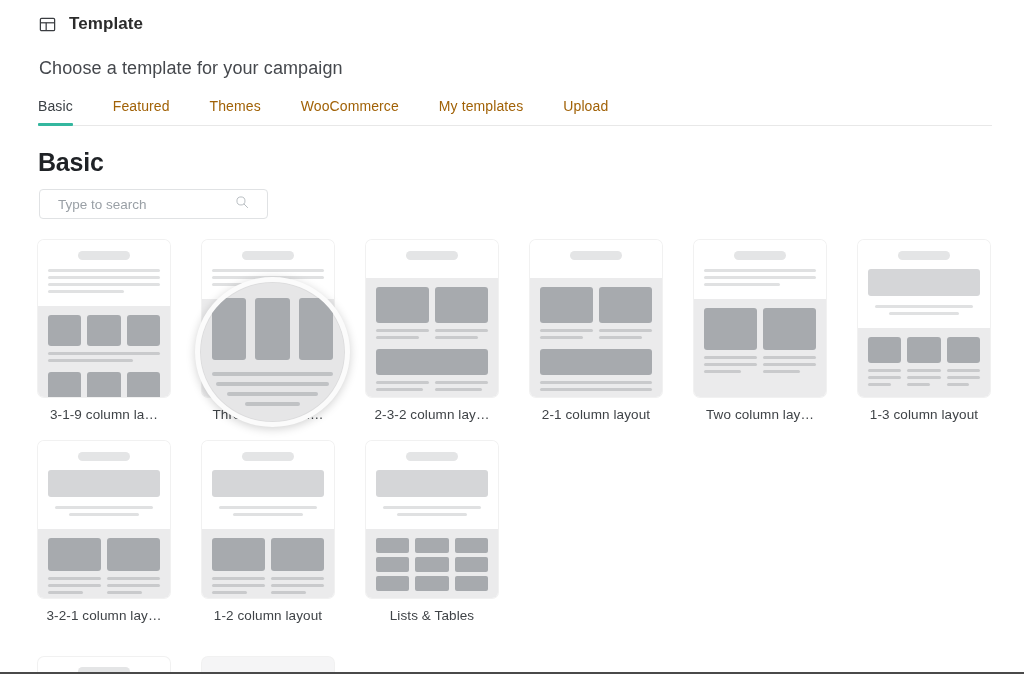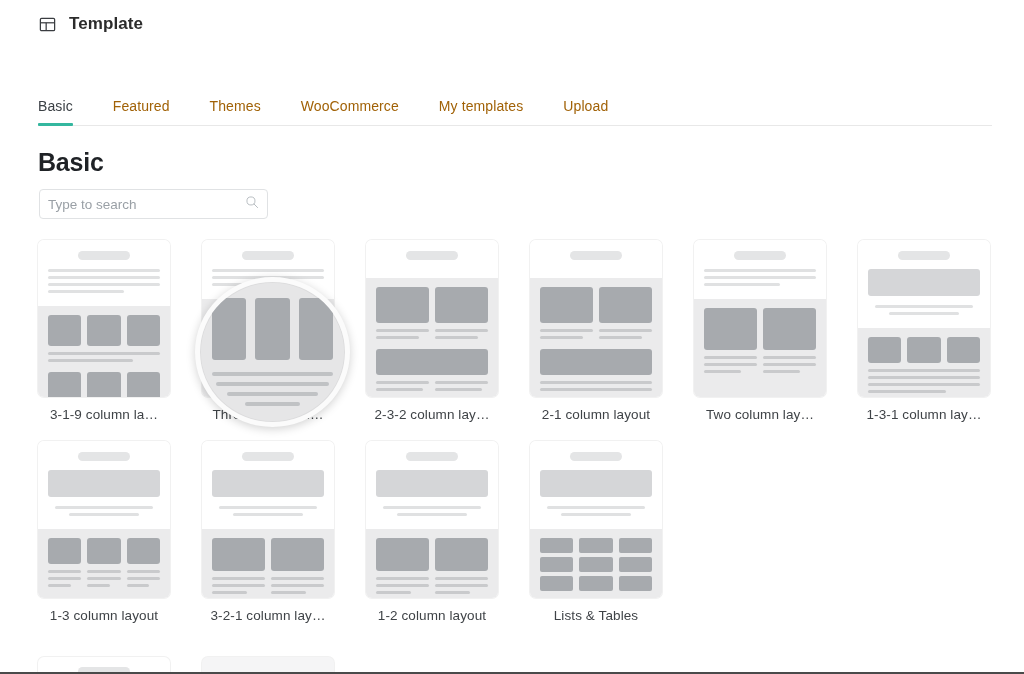--- a/index.html
+++ b/index.html
@@ -46,21 +46,21 @@
   .sec-title {
     position:absolute; left:38px; top:148px;
     font-size:25px; font-weight:bold; color:#1f2226; letter-spacing:-.2px;
   }
 
   
   .search {
     position:absolute; left:39px; top:189px;
     width:229px; height:30px;
     border:1px solid #e0e2e4; border-radius:4px; background:#fff;
-    display:flex; align-items:center; padding:0 8px;
+    display:flex; align-items:center; padding:0 18px;
   }
   .search input {
     flex:1; border:none; outline:none; background:transparent;
     font-family:"Liberation Sans", sans-serif; font-size:13.5px; color:#4a4f55;
   }
   .search input::placeholder { color:#9aa0a6; }
   .mag { width:14px; height:14px; flex:0 0 auto; }
 
   
   .grid {
@@ -127,20 +127,21 @@
     <span>
       <svg class="tpl-icon" viewBox="0 0 20 20" fill="none">
         <rect x="2.5" y="3.5" width="15" height="13" rx="1.3" stroke="#3a3d41" stroke-width="1.3"></rect>
         <line x1="2.5" y1="8.2" x2="17.5" y2="8.2" stroke="#3a3d41" stroke-width="1.3"></line>
         <line x1="8.6" y1="8.2" x2="8.6" y2="16.5" stroke="#3a3d41" stroke-width="1.3"></line>
       </svg>
     </span>
     <span class="hdr-title">Template</span>
   </div>
 
+  <div class="subtitle">Choose a template for your campaign</div>
 
   <div class="tabs">
     <div class="tab active">Basic</div>
     <div class="tab">Featured</div>
     <div class="tab">Themes</div>
     <div class="tab">WooCommerce</div>
     <div class="tab">My templates</div>
     <div class="tab">Upload</div>
   </div>
 
@@ -305,43 +306,20 @@
               <div class="ln d" style="width:100%"></div>
               <div class="ln d" style="width:70%"></div>
             </div>
           </div>
         </div>
       </div>
       <div class="cap">Two column lay…</div>
     </div>
 
 
-    <div class="card">
-      <div class="thumb">
-        <div class="t-head">
-          <div class="pill"></div>
-          <div class="hero"></div>
-          <div class="ln" style="width:88%;margin:0 auto 4px auto"></div>
-          <div class="ln" style="width:62%;margin:0 auto 4px auto"></div>
-        </div>
-        <div class="t-body">
-          <div class="row">
-            <div class="blk" style="flex:1;height:26px"></div>
-            <div class="blk" style="flex:1;height:26px"></div>
-            <div class="blk" style="flex:1;height:26px"></div>
-          </div>
-          <div class="sp"></div>
-          <div class="ln d" style="width:100%"></div>
-          <div class="ln d" style="width:100%"></div>
-          <div class="ln d" style="width:100%"></div>
-          <div class="ln d" style="width:70%"></div>
-        </div>
-      </div>
-      <div class="cap">1-3-1 column lay…</div>
-    </div>
 
     <div class="card">
       <div class="thumb">
         <div class="t-head">
           <div class="pill"></div>
           <div class="hero"></div>
           <div class="ln" style="width:88%;margin:0 auto 4px auto"></div>
           <div class="ln" style="width:62%;margin:0 auto 4px auto"></div>
         </div>
         <div class="t-body">

